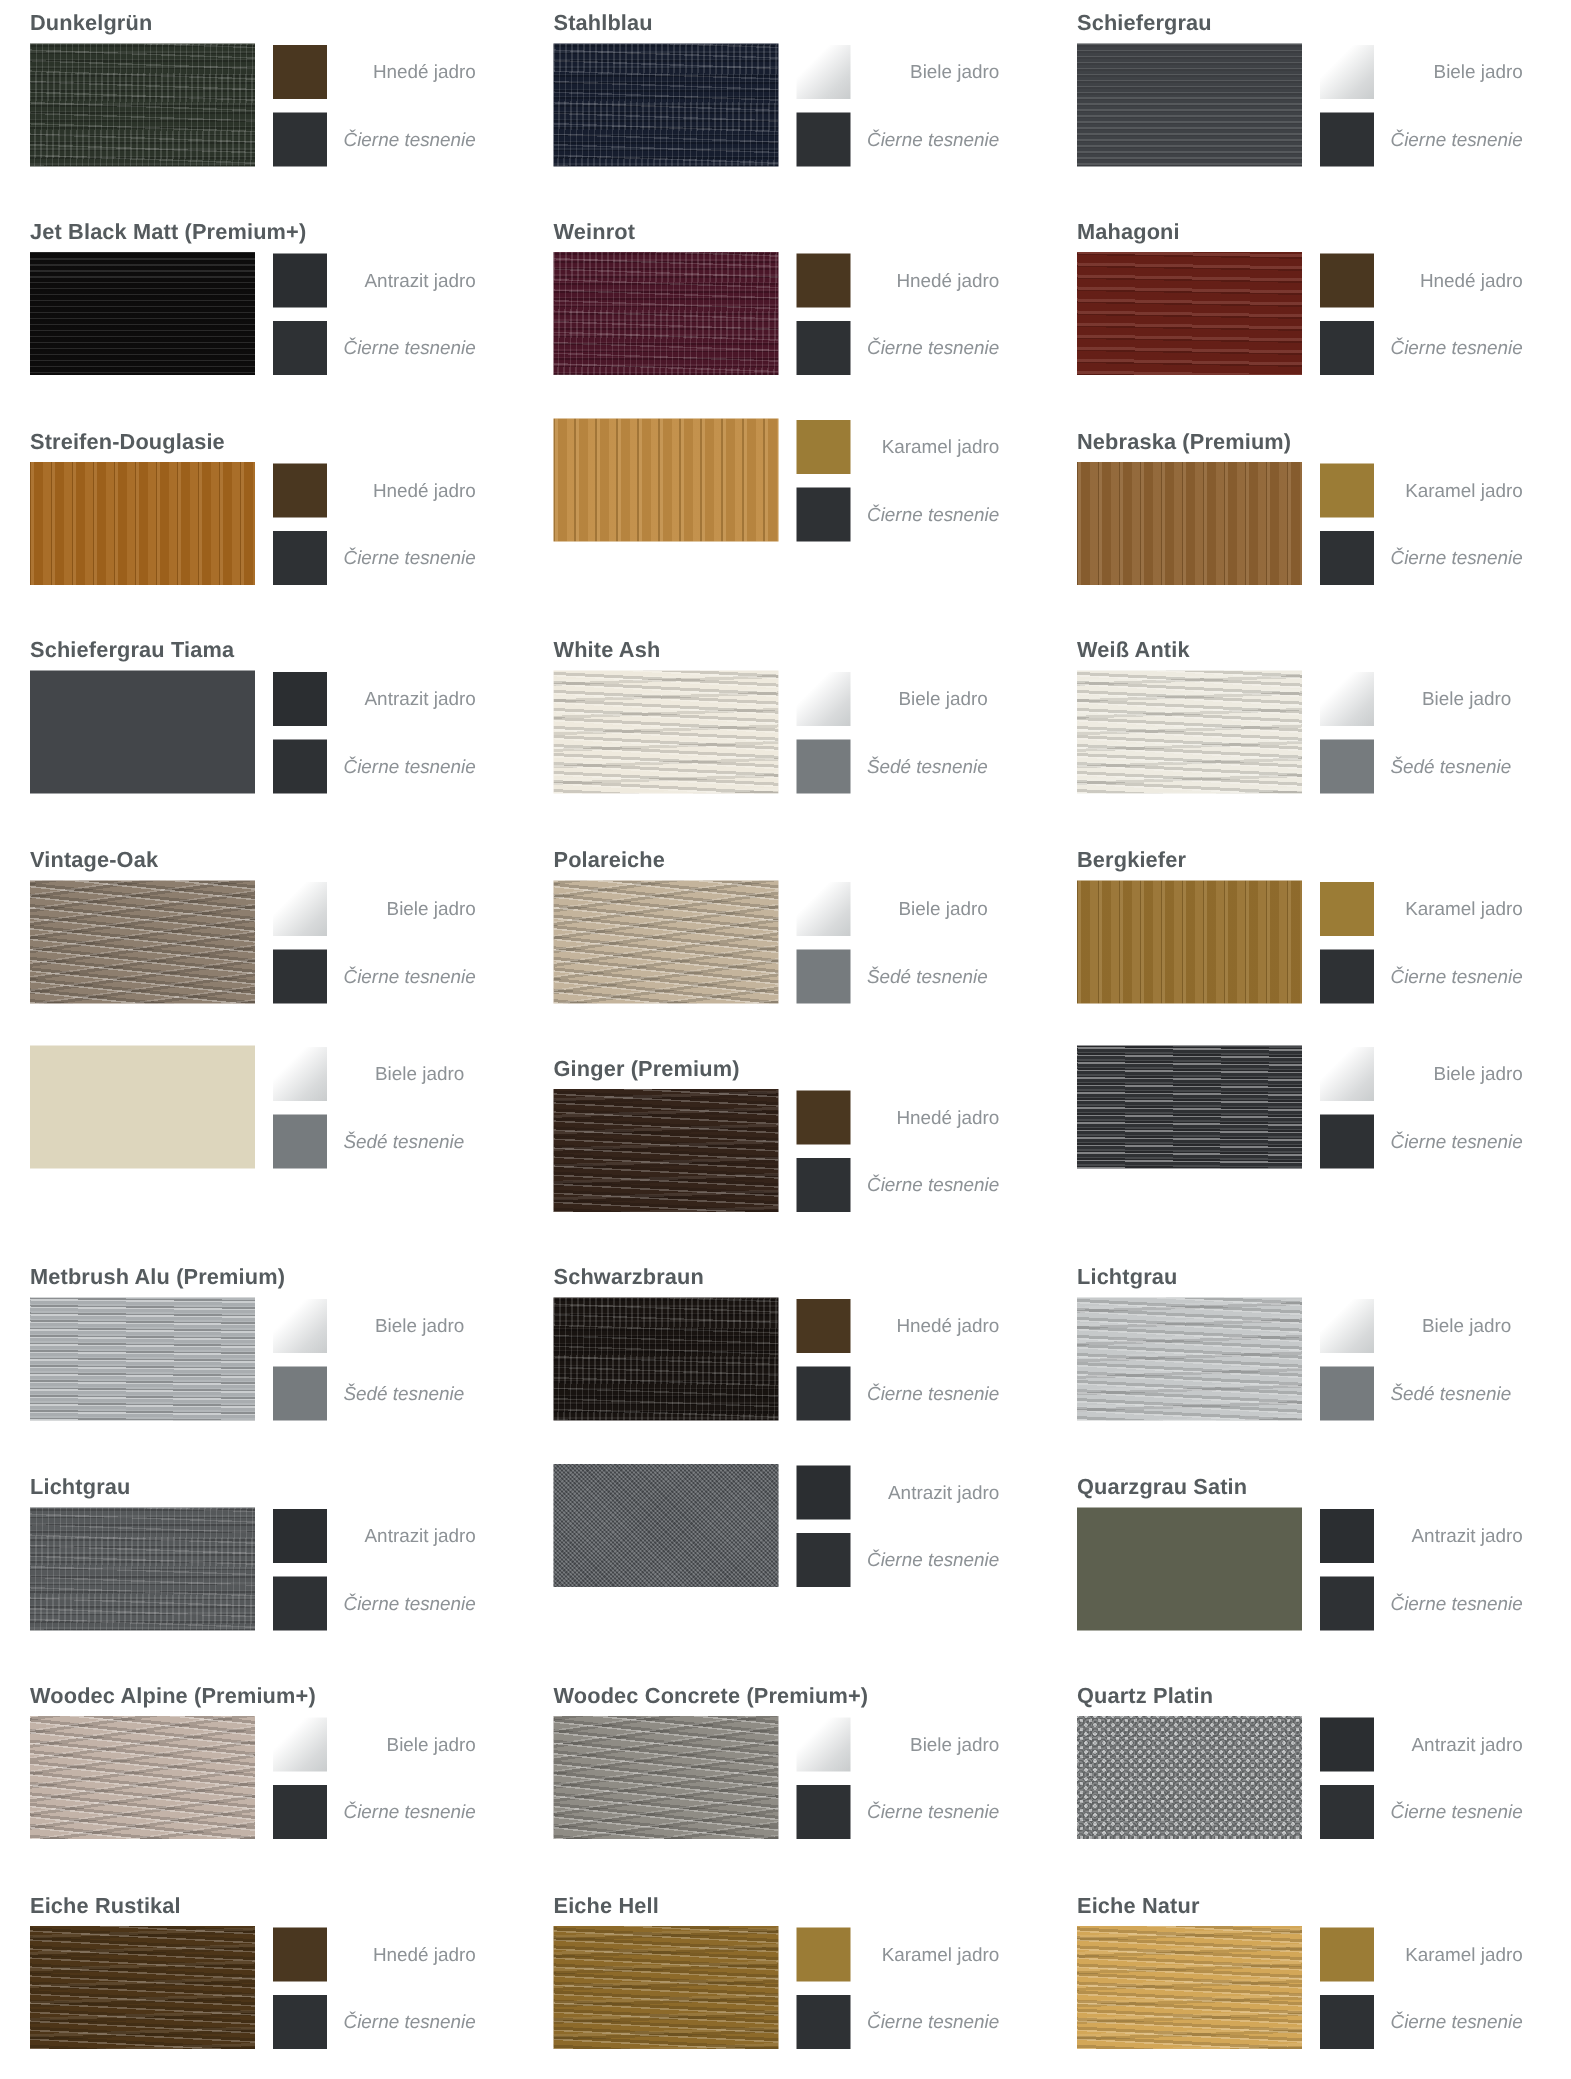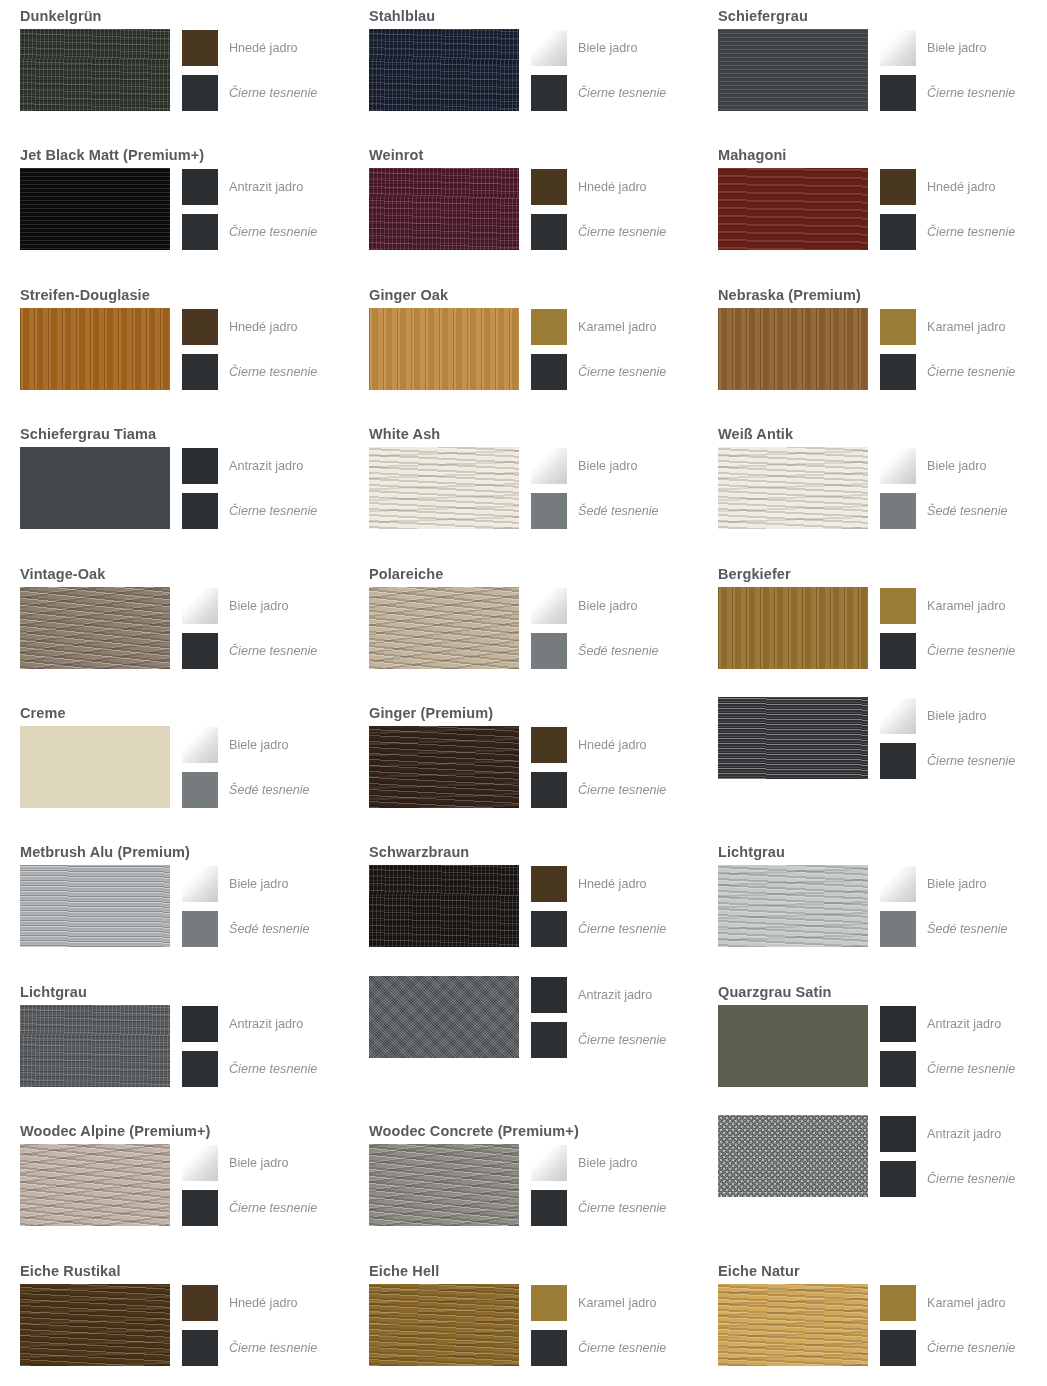--- a/index.html
+++ b/index.html
@@ -61,20 +61,21 @@
     display: flex;
     flex-direction: column;
     justify-content: flex-start;
     padding-top: 1px;
   }
 
   .acc-row {
     display: flex;
     align-items: center;
     height: 36px;
+    justify-content: space-between;
   }
   .acc-row + .acc-row { margin-top: 9px; font-style: italic; }
 
   .acc-swatch {
     width: 36px;
     height: 36px;
     flex: 0 0 36px;
   }
 
   .acc-label {
@@ -352,21 +353,20 @@
             <div class="acc-label">Hnedé jadro</div>
           </div>
           <div class="acc-row">
             <div class="acc-swatch" style="background: rgb(46, 49, 52);"></div>
             <div class="acc-label">Čierne tesnenie</div>
           </div>
         </div>
       </div>
     </div>
     <div class="cell">
-      <div class="cell-title">Ginger Oak</div>
       <div class="cell-body">
         <div class="main-swatch" style="background: rgb(192, 139, 66);">
           <div class="tex tex-wood-v"></div>
         </div>
         <div class="accessories">
           <div class="acc-row">
             <div class="acc-swatch" style="background: rgb(155, 124, 54);"></div>
             <div class="acc-label">Karamel jadro</div>
           </div>
           <div class="acc-row">
@@ -496,21 +496,20 @@
             <div class="acc-label">Karamel jadro</div>
           </div>
           <div class="acc-row">
             <div class="acc-swatch" style="background: rgb(46, 49, 52);"></div>
             <div class="acc-label">Čierne tesnenie</div>
           </div>
         </div>
       </div>
     </div>
     <div class="cell">
-      <div class="cell-title">Creme</div>
       <div class="cell-body">
         <div class="main-swatch" style="background: rgb(221, 214, 189);">
           <div class="tex tex-flat"></div>
         </div>
         <div class="accessories">
           <div class="acc-row">
             <div class="acc-swatch" style="background: linear-gradient(135deg, rgb(255, 255, 255) 0%, rgb(255, 255, 255) 30%, rgb(216, 218, 219) 75%, rgb(201, 204, 205) 100%);"></div>
             <div class="acc-label">Biele jadro</div>
           </div>
           <div class="acc-row">
@@ -692,20 +691,21 @@
             <div class="acc-label">Biele jadro</div>
           </div>
           <div class="acc-row">
             <div class="acc-swatch" style="background: rgb(46, 49, 52);"></div>
             <div class="acc-label">Čierne tesnenie</div>
           </div>
         </div>
       </div>
     </div>
     <div class="cell">
+      <div class="cell-title">Quartz Platin</div>
       <div class="cell-body">
         <div class="main-swatch" style="background: rgb(142, 146, 148);">
           <div class="tex tex-pebble"></div>
         </div>
         <div class="accessories">
           <div class="acc-row">
             <div class="acc-swatch" style="background: rgb(43, 46, 49);"></div>
             <div class="acc-label">Antrazit jadro</div>
           </div>
           <div class="acc-row">

